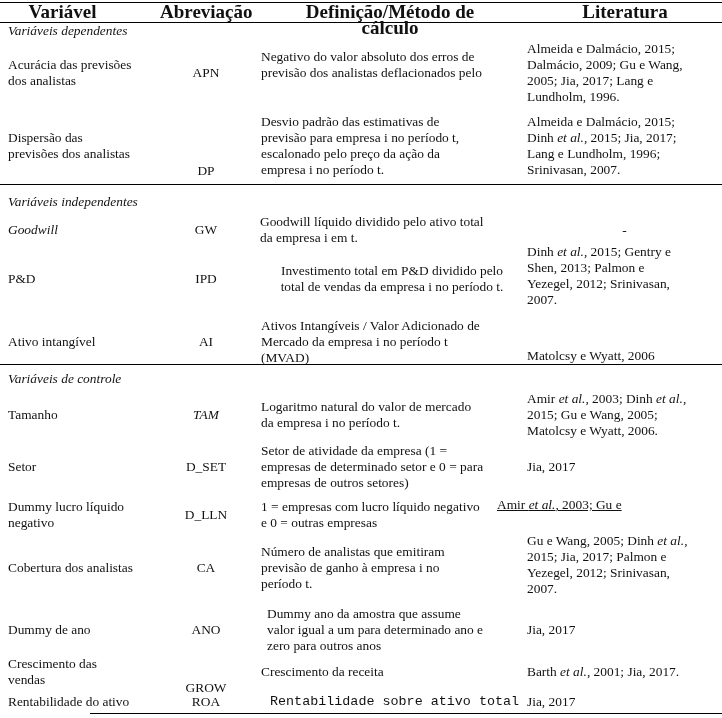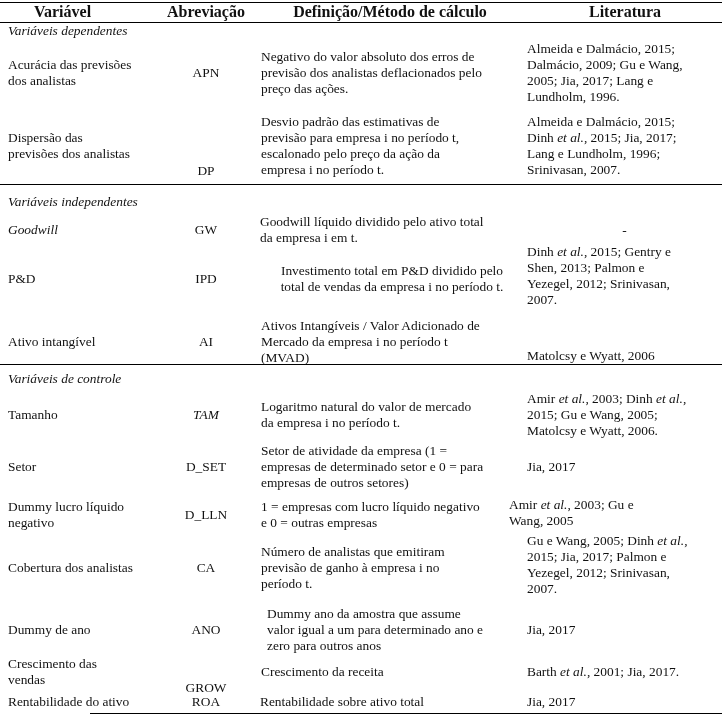--- a/index.html
+++ b/index.html
@@ -1,20 +1,20 @@
 <!DOCTYPE html>
 <html><head>
 <meta charset="utf-8">
 <style>
   html, body { margin: 0; padding: 0; background: #ffffff; }
   body { width: 722px; height: 718px; overflow: hidden; position: relative;
          font-family: "Liberation Serif", "DejaVu Serif", serif; color: #111; font-size: 13.4px; }
   .hline { position: absolute; height: 0; border-top: 1.3px solid #000; }
   .cell { position: absolute; line-height: 16px; }
-  .hdr { font-weight: bold; font-size: 16px; text-align: center; }
+  .hdr { font-weight: bold; font-size: 19px; text-align: center; }
   .sect { font-style: italic; }
   .abbr { text-align: center; }
   .it { font-style: italic; }
 </style>
 </head>
 <body>
 
 <div id="table">
 
   <div class="hline" style="left:0;top:2px;width:722px;"></div>
@@ -32,21 +32,20 @@
       <div class="cell sect" style="left: 8px; top: 23px; width: 300px;">Variáveis dependentes</div>
       <div>
         <div class="cell" style="left: 8px; width: 150px; top: 57px;">
           <div><span>Acurácia das previsões</span></div>
           <div><span>dos analistas</span></div>
         </div>
         <div class="cell abbr" style="left: 160px; top: 65px; width: 92px;">APN</div>
         <div class="cell" style="left: 261px; width: 262px; top: 49px;">
           <div><span>Negativo do valor absoluto dos erros de</span></div>
           <div><span>previsão dos analistas deflacionados pelo</span></div>
-          <div><span>preço das ações.</span></div>
         </div>
         <div class="cell" style="left: 527px; width: 195px; top: 41px;">
           <div><span>Almeida e Dalmácio, 2015;</span></div>
           <div><span>Dalmácio, 2009; Gu e Wang,</span></div>
           <div><span>2005; Jia, 2017; Lang e</span></div>
           <div><span>Lundholm, 1996.</span></div>
         </div>
       </div>
       <div>
         <div class="cell" style="left: 8px; width: 150px; top: 130px;">
@@ -144,23 +143,22 @@
       <div>
         <div class="cell" style="left: 8px; width: 150px; top: 499px;">
           <div><span>Dummy lucro líquido</span></div>
           <div><span>negativo</span></div>
         </div>
         <div class="cell abbr" style="left: 160px; top: 507px; width: 92px;">D_LLN</div>
         <div class="cell" style="left: 261px; width: 262px; top: 499px;">
           <div><span>1 = empresas com lucro líquido negativo</span></div>
           <div><span>e 0 = outras empresas</span></div>
         </div>
-        <div class="cell" style="left: 509px; width: 195px; top: 497px;">
+        <div class="cell" style="left: 497px; width: 195px; top: 497px; text-decoration: underline;">
           <div><span>Amir </span><span class="it">et al.</span><span>, 2003; Gu e</span></div>
-          <div><span>Wang, 2005</span></div>
         </div>
       </div>
       <div>
         <div class="cell" style="left: 8px; width: 150px; top: 560px;">
           <div><span>Cobertura dos analistas</span></div>
         </div>
         <div class="cell abbr" style="left: 160px; top: 560px; width: 92px;">CA</div>
         <div class="cell" style="left: 261px; width: 262px; top: 544px;">
           <div><span>Número de analistas que emitiram</span></div>
           <div><span>previsão de ganho à empresa i no</span></div>
@@ -198,21 +196,21 @@
         </div>
         <div class="cell" style="left: 527px; width: 195px; top: 664px;">
           <div><span>Barth </span><span class="it">et al.</span><span>, 2001; Jia, 2017.</span></div>
         </div>
       </div>
       <div>
         <div class="cell" style="left: 8px; width: 150px; top: 694px;">
           <div><span>Rentabilidade do ativo</span></div>
         </div>
         <div class="cell abbr" style="left: 160px; top: 694px; width: 92px;">ROA</div>
-        <div class="cell" style="left: 260px; width: 262px; top: 694px;">
+        <div class="cell" style="left: 270px; width: 262px; top: 694px; font-family: Liberation Mono, monospace;">
           <div><span>Rentabilidade sobre ativo total</span></div>
         </div>
         <div class="cell" style="left: 527px; width: 195px; top: 694px;">
           <div><span>Jia, 2017</span></div>
         </div>
       </div>
     </div>
 </div>
 
 </body></html>

